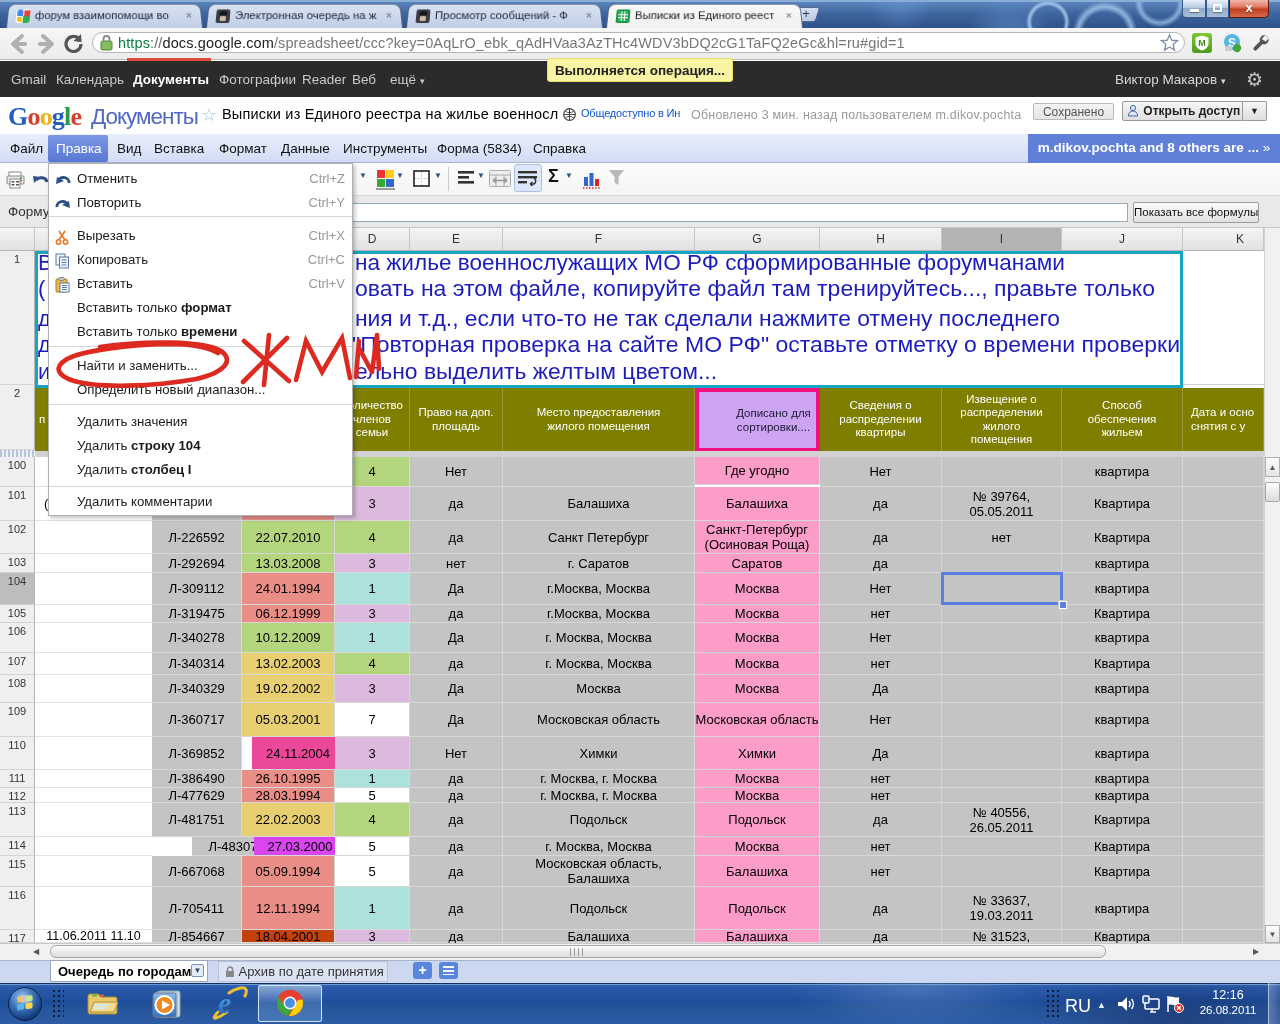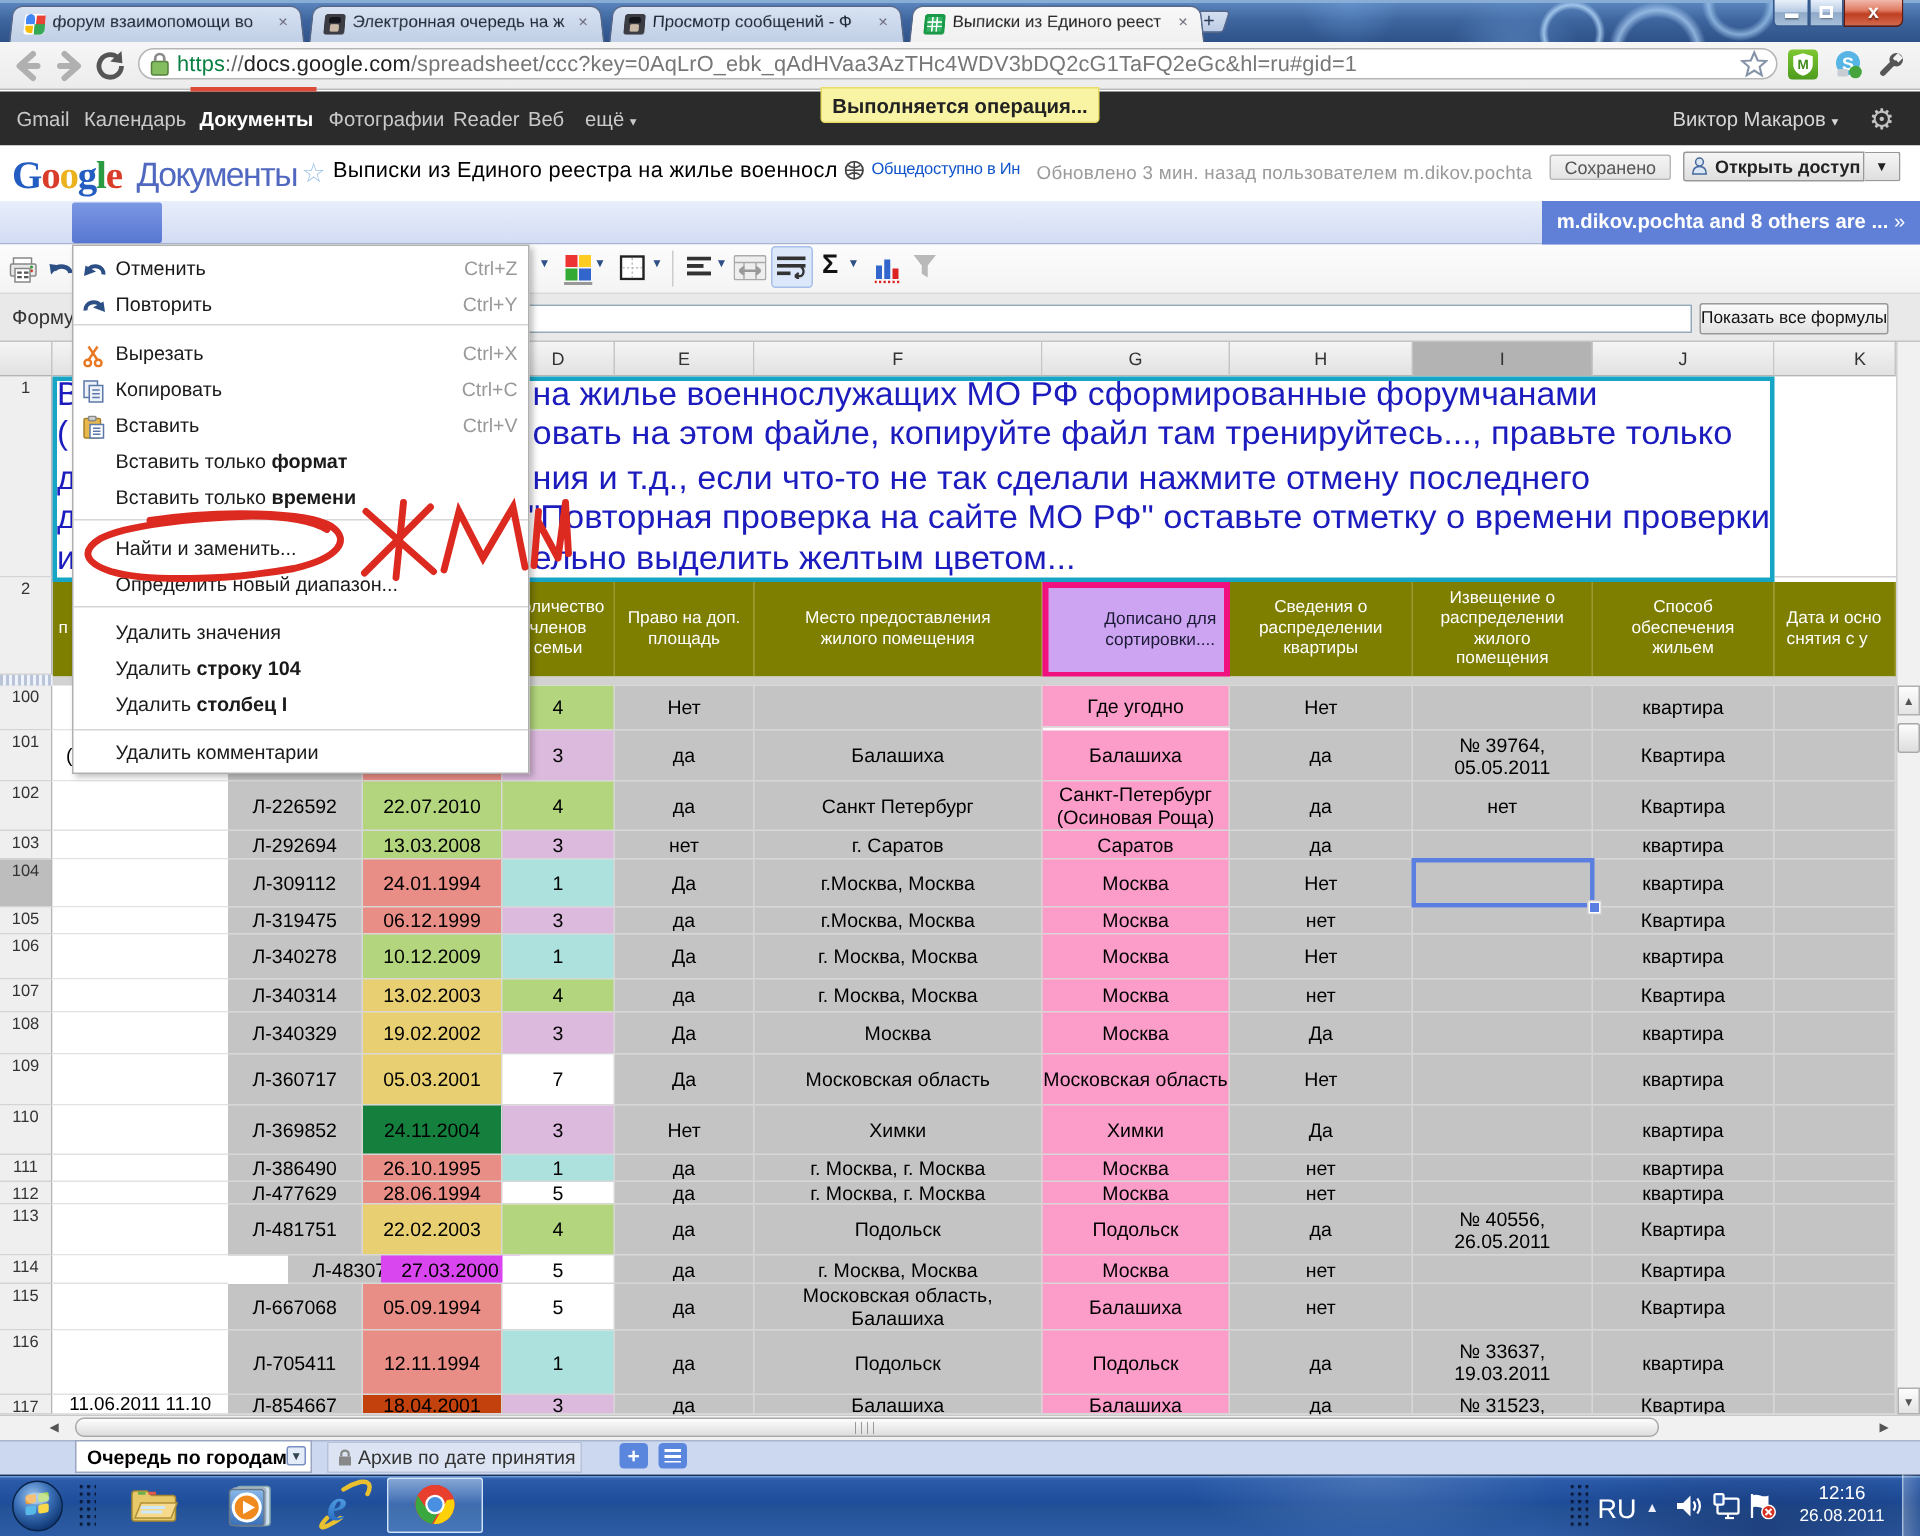--- a/index.html
+++ b/index.html
@@ -152,20 +152,31 @@
 <div class="a" style="left:1122px;top:101px;z-index:6;width:121px;height:20px;background:linear-gradient(#f6f6f6,#dedede);border:1px solid #999;border-radius:2px 0 0 2px;font-size:12px;font-weight:bold;color:#222;line-height:19px;white-space:nowrap;">
 <svg width="13" height="13" style="vertical-align:-2px;margin-left:4px;">
         <circle cx="6" cy="4" r="2.6" fill="#dce6f4" stroke="#44699e" stroke-width="1"></circle>
         <path d="M1.5 12 c0-3.4 2-5 4.5-5 s4.5 1.6 4.5 5 Z" fill="#dce6f4" stroke="#44699e" stroke-width="1"></path>
       </svg>
 Открыть доступ</div>
 <div class="a" style="left:1243px;top:101px;z-index:6;width:24px;height:20px;background:linear-gradient(#f6f6f6,#dedede);border:1px solid #999;border-left:none;border-radius:0 2px 2px 0;text-align:center;font-size:9px;color:#222;line-height:19px;">▼</div>
 
 <div class="a" style="left:0;top:134px;width:1280px;height:29px;background:linear-gradient(#e9eefb,#d2dcf4);border-bottom:1px solid #a8b4d0;z-index:4;"></div>
 <div class="a" style="left:48px;top:135px;width:60px;height:27px;background:linear-gradient(#7b97e4,#5877d2);border-radius:2px;z-index:5;"></div>
+<div class="a" style="left:0;top:134px;width:1280px;height:29px;z-index:6;font-size:13.5px;color:#111;">
+<span class="a" style="left:10px;top:7px;">Файл</span>
+<span class="a" style="left:56px;top:7px;color:#fff;">Правка</span>
+<span class="a" style="left:117px;top:7px;">Вид</span>
+<span class="a" style="left:154px;top:7px;">Вставка</span>
+<span class="a" style="left:219px;top:7px;">Формат</span>
+<span class="a" style="left:281px;top:7px;">Данные</span>
+<span class="a" style="left:343px;top:7px;">Инструменты</span>
+<span class="a" style="left:437px;top:7px;">Форма (5834)</span>
+<span class="a" style="left:533px;top:7px;">Справка</span>
+</div>
 <div class="a" style="left:1028px;top:134px;width:252px;height:29px;background:#6080d8;z-index:6;color:#fff;font-weight:bold;font-size:13.5px;text-align:center;line-height:28px;">m.dikov.pochta and 8 others are ... <span style="font-weight:normal;">»</span></div>
 
 <div class="a" style="left:0;top:163px;width:1280px;height:33px;background:linear-gradient(#fcfcfc,#f4f4f4);border-bottom:1px solid #d8d8d8;z-index:4;"></div>
 <div class="a" style="left:0;top:163px;width:1280px;height:33px;z-index:5;">
 
  <svg class="a" style="left:6px;top:8px;" width="19" height="18">
         <rect x="3" y="1" width="12" height="5" fill="#fff" stroke="#888"></rect>
         <rect x="1" y="5" width="17" height="8" rx="1" fill="#e8e8e8" stroke="#888"></rect>
         <circle cx="15" cy="7" r="1" fill="#2a9a2a"></circle>
         <circle cx="15" cy="9.5" r="1" fill="#d03a2a"></circle>
@@ -390,21 +401,21 @@
 <div class="cell" style="left:410px;top:703px;width:93px;height:34px;background:#c4c4c4;border-right:1px solid #d7d7d7;border-bottom:1px solid #d7d7d7;z-index:2;">Да</div>
 <div class="cell" style="left:503px;top:703px;width:192px;height:34px;background:#c4c4c4;border-right:1px solid #d7d7d7;border-bottom:1px solid #d7d7d7;z-index:2;">Московская область</div>
 <div class="cell" style="left:695px;top:703px;width:125px;height:34px;background:#fb9cc9;border-right:1px solid #d7d7d7;border-bottom:1px solid #d7d7d7;z-index:2;">Московская область</div>
 <div class="cell" style="left:820px;top:703px;width:122px;height:34px;background:#c4c4c4;border-right:1px solid #d7d7d7;border-bottom:1px solid #d7d7d7;z-index:2;">Нет</div>
 <div class="cell" style="left:942px;top:703px;width:120px;height:34px;background:#c4c4c4;border-right:1px solid #d7d7d7;border-bottom:1px solid #d7d7d7;z-index:2;"></div>
 <div class="cell" style="left:1062px;top:703px;width:121px;height:34px;background:#c4c4c4;border-right:1px solid #d7d7d7;border-bottom:1px solid #d7d7d7;z-index:2;">квартира</div>
 <div class="cell" style="left:1183px;top:703px;width:81px;height:34px;background:#c4c4c4;border-right:1px solid #d7d7d7;border-bottom:1px solid #d7d7d7;z-index:2;"></div>
 <div class="rowh" style="left:0;top:737px;width:35px;height:33px;z-index:2;">110</div>
 <div class="cell" style="left:35px;top:737px;width:117px;height:33px;background:#fff;border-bottom:1px solid #e2e2e2;z-index:2;font-size:12.5px;"></div>
 <div class="cell" style="left:152px;top:737px;width:90px;height:33px;background:#c4c4c4;border-right:1px solid #d7d7d7;border-bottom:1px solid #d7d7d7;z-index:2;">Л-369852</div>
-<div class="cell" style="left:242px;top:737px;width:93px;height:33px;background:#15803d;border-right:1px solid #d7d7d7;border-bottom:1px solid #d7d7d7;z-index:2;">24.11.2004</div>
+<div class="cell" style="left:252px;top:737px;width:93px;height:33px;background:#ec4899;border-right:1px solid #d7d7d7;border-bottom:1px solid #d7d7d7;z-index:2;">24.11.2004</div>
 <div class="cell" style="left:335px;top:737px;width:75px;height:33px;background:#dcbade;border-right:1px solid #d7d7d7;border-bottom:1px solid #d7d7d7;z-index:2;">3</div>
 <div class="cell" style="left:410px;top:737px;width:93px;height:33px;background:#c4c4c4;border-right:1px solid #d7d7d7;border-bottom:1px solid #d7d7d7;z-index:2;">Нет</div>
 <div class="cell" style="left:503px;top:737px;width:192px;height:33px;background:#c4c4c4;border-right:1px solid #d7d7d7;border-bottom:1px solid #d7d7d7;z-index:2;">Химки</div>
 <div class="cell" style="left:695px;top:737px;width:125px;height:33px;background:#fb9cc9;border-right:1px solid #d7d7d7;border-bottom:1px solid #d7d7d7;z-index:2;">Химки</div>
 <div class="cell" style="left:820px;top:737px;width:122px;height:33px;background:#c4c4c4;border-right:1px solid #d7d7d7;border-bottom:1px solid #d7d7d7;z-index:2;">Да</div>
 <div class="cell" style="left:942px;top:737px;width:120px;height:33px;background:#c4c4c4;border-right:1px solid #d7d7d7;border-bottom:1px solid #d7d7d7;z-index:2;"></div>
 <div class="cell" style="left:1062px;top:737px;width:121px;height:33px;background:#c4c4c4;border-right:1px solid #d7d7d7;border-bottom:1px solid #d7d7d7;z-index:2;">квартира</div>
 <div class="cell" style="left:1183px;top:737px;width:81px;height:33px;background:#c4c4c4;border-right:1px solid #d7d7d7;border-bottom:1px solid #d7d7d7;z-index:2;"></div>
 <div class="rowh" style="left:0;top:770px;width:35px;height:18px;z-index:2;">111</div>
 <div class="cell" style="left:35px;top:770px;width:117px;height:18px;background:#fff;border-bottom:1px solid #e2e2e2;z-index:2;font-size:12.5px;"></div>
@@ -414,21 +425,21 @@
 <div class="cell" style="left:410px;top:770px;width:93px;height:18px;background:#c4c4c4;border-right:1px solid #d7d7d7;border-bottom:1px solid #d7d7d7;z-index:2;">да</div>
 <div class="cell" style="left:503px;top:770px;width:192px;height:18px;background:#c4c4c4;border-right:1px solid #d7d7d7;border-bottom:1px solid #d7d7d7;z-index:2;">г. Москва, г. Москва</div>
 <div class="cell" style="left:695px;top:770px;width:125px;height:18px;background:#fb9cc9;border-right:1px solid #d7d7d7;border-bottom:1px solid #d7d7d7;z-index:2;">Москва</div>
 <div class="cell" style="left:820px;top:770px;width:122px;height:18px;background:#c4c4c4;border-right:1px solid #d7d7d7;border-bottom:1px solid #d7d7d7;z-index:2;">нет</div>
 <div class="cell" style="left:942px;top:770px;width:120px;height:18px;background:#c4c4c4;border-right:1px solid #d7d7d7;border-bottom:1px solid #d7d7d7;z-index:2;"></div>
 <div class="cell" style="left:1062px;top:770px;width:121px;height:18px;background:#c4c4c4;border-right:1px solid #d7d7d7;border-bottom:1px solid #d7d7d7;z-index:2;">квартира</div>
 <div class="cell" style="left:1183px;top:770px;width:81px;height:18px;background:#c4c4c4;border-right:1px solid #d7d7d7;border-bottom:1px solid #d7d7d7;z-index:2;"></div>
 <div class="rowh" style="left:0;top:788px;width:35px;height:15px;z-index:2;">112</div>
 <div class="cell" style="left:35px;top:788px;width:117px;height:15px;background:#fff;border-bottom:1px solid #e2e2e2;z-index:2;font-size:12.5px;"></div>
 <div class="cell" style="left:152px;top:788px;width:90px;height:15px;background:#c4c4c4;border-right:1px solid #d7d7d7;border-bottom:1px solid #d7d7d7;z-index:2;">Л-477629</div>
-<div class="cell" style="left:242px;top:788px;width:93px;height:15px;background:#e98e86;border-right:1px solid #d7d7d7;border-bottom:1px solid #d7d7d7;z-index:2;">28.06.1994</div>
+<div class="cell" style="left:242px;top:788px;width:93px;height:15px;background:#e98e86;border-right:1px solid #d7d7d7;border-bottom:1px solid #d7d7d7;z-index:2;">28.03.1994</div>
 <div class="cell" style="left:335px;top:788px;width:75px;height:15px;background:#ffffff;border-right:1px solid #d7d7d7;border-bottom:1px solid #d7d7d7;z-index:2;">5</div>
 <div class="cell" style="left:410px;top:788px;width:93px;height:15px;background:#c4c4c4;border-right:1px solid #d7d7d7;border-bottom:1px solid #d7d7d7;z-index:2;">да</div>
 <div class="cell" style="left:503px;top:788px;width:192px;height:15px;background:#c4c4c4;border-right:1px solid #d7d7d7;border-bottom:1px solid #d7d7d7;z-index:2;">г. Москва, г. Москва</div>
 <div class="cell" style="left:695px;top:788px;width:125px;height:15px;background:#fb9cc9;border-right:1px solid #d7d7d7;border-bottom:1px solid #d7d7d7;z-index:2;">Москва</div>
 <div class="cell" style="left:820px;top:788px;width:122px;height:15px;background:#c4c4c4;border-right:1px solid #d7d7d7;border-bottom:1px solid #d7d7d7;z-index:2;">нет</div>
 <div class="cell" style="left:942px;top:788px;width:120px;height:15px;background:#c4c4c4;border-right:1px solid #d7d7d7;border-bottom:1px solid #d7d7d7;z-index:2;"></div>
 <div class="cell" style="left:1062px;top:788px;width:121px;height:15px;background:#c4c4c4;border-right:1px solid #d7d7d7;border-bottom:1px solid #d7d7d7;z-index:2;">квартира</div>
 <div class="cell" style="left:1183px;top:788px;width:81px;height:15px;background:#c4c4c4;border-right:1px solid #d7d7d7;border-bottom:1px solid #d7d7d7;z-index:2;"></div>
 <div class="rowh" style="left:0;top:803px;width:35px;height:34px;z-index:2;">113</div>
 <div class="cell" style="left:35px;top:803px;width:117px;height:34px;background:#fff;border-bottom:1px solid #e2e2e2;z-index:2;font-size:12.5px;"></div>

